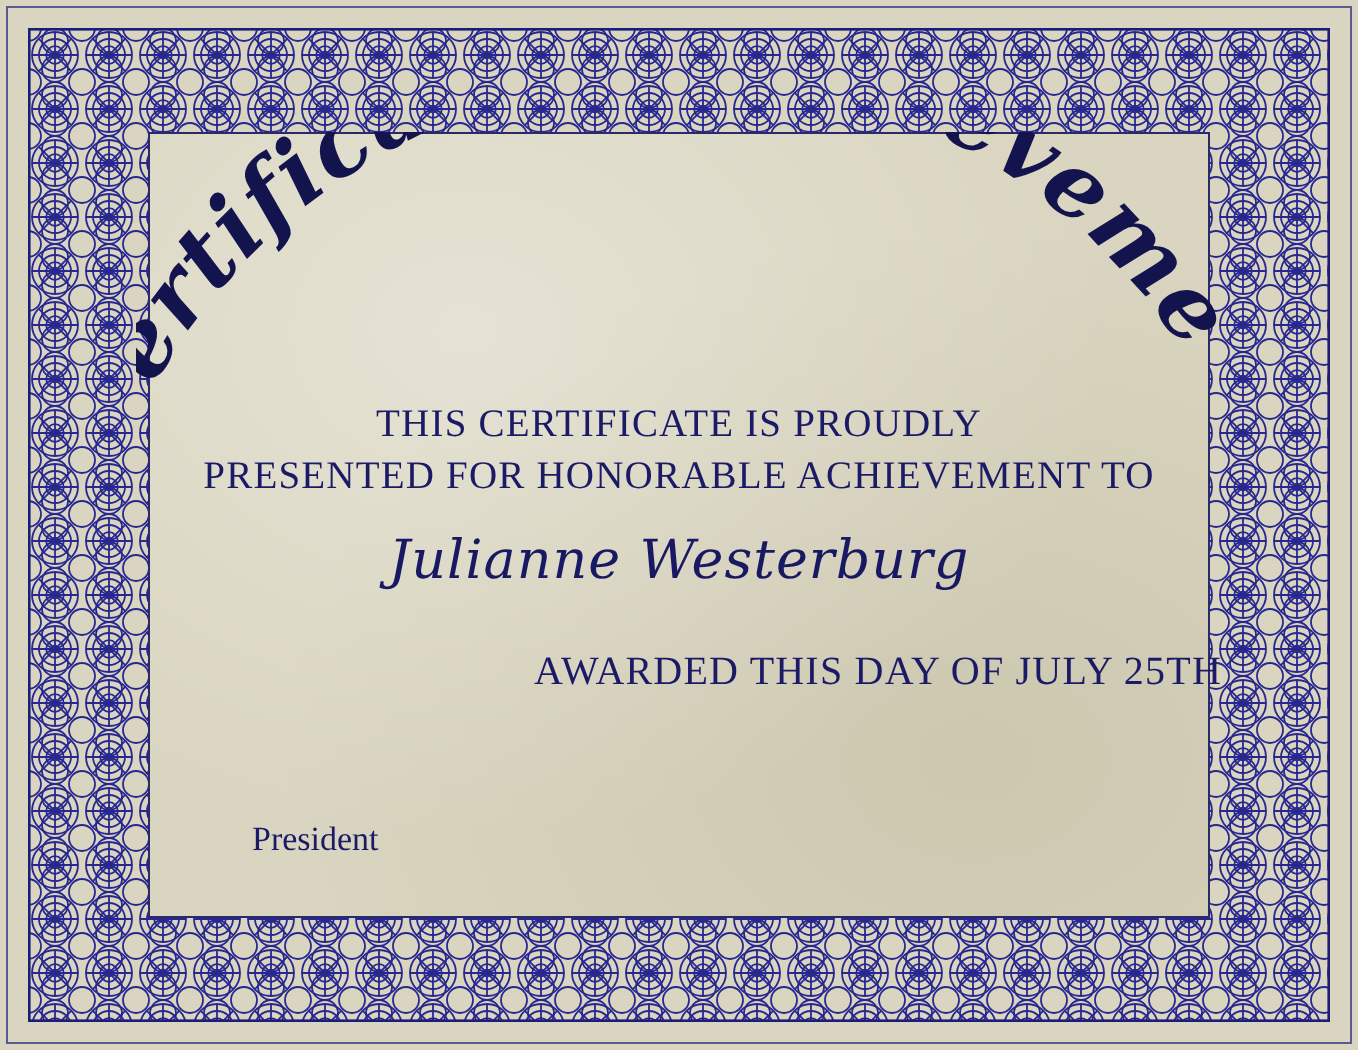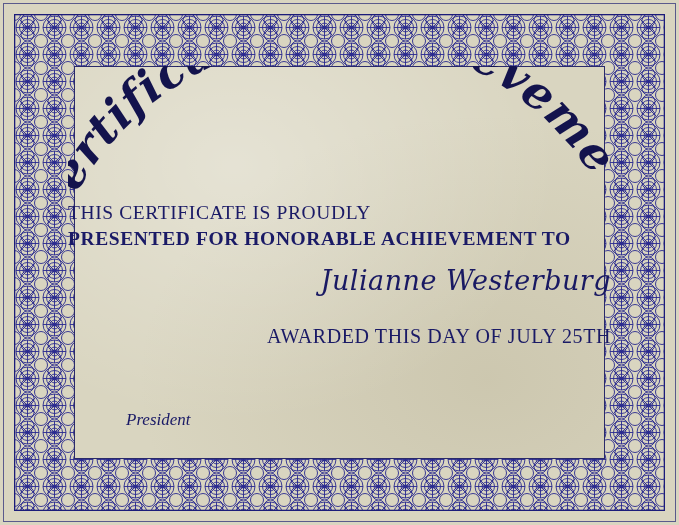--- a/index.html
+++ b/index.html
@@ -104,33 +104,34 @@
     font-size: 46px;
     font-weight: bold;
     font-style: italic;
     fill: #13134d;
     letter-spacing: 1px;
   }
 
   .line1, .line2 {
     position: absolute;
     width: 100%;
+    text-align: center;
     font-family: "Liberation Serif", serif;
     font-size: 19.5px;
     letter-spacing: 0.6px;
     color: #1a1a66;
   }
   .line1 { top: 142px; }
-  .line2 { top: 168px; font-weight: bold; }
+  .line2 { top: 168px; }
 
   .recipient {
     position: absolute;
     width: 100%;
     top: 205px;
-    text-align: right;
+    text-align: center;
     font-family: "DejaVu Serif", serif;
     font-style: italic;
     font-size: 27px;
     color: #191963;
     letter-spacing: 0.5px;
   }
 
   .awarded {
     position: absolute;
     width: 100%;
@@ -150,21 +151,20 @@
     display: flex;
     justify-content: space-between;
     padding: 0 58px;
     box-sizing: border-box;
   }
 
   .sig-label {
     font-family: "Liberation Serif", serif;
     font-size: 17px;
     color: #1a1a66;
-    font-style: italic;
   }
 </style>
 </head>
 <body>
 
 <div id="certificate">
 
   <div class="border-outer">
 
     <div class="lace">

